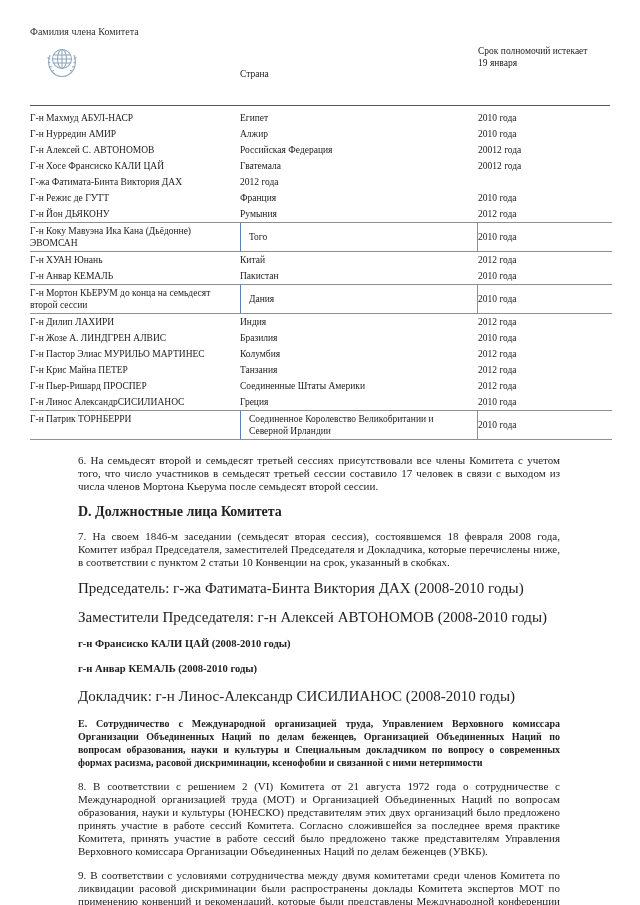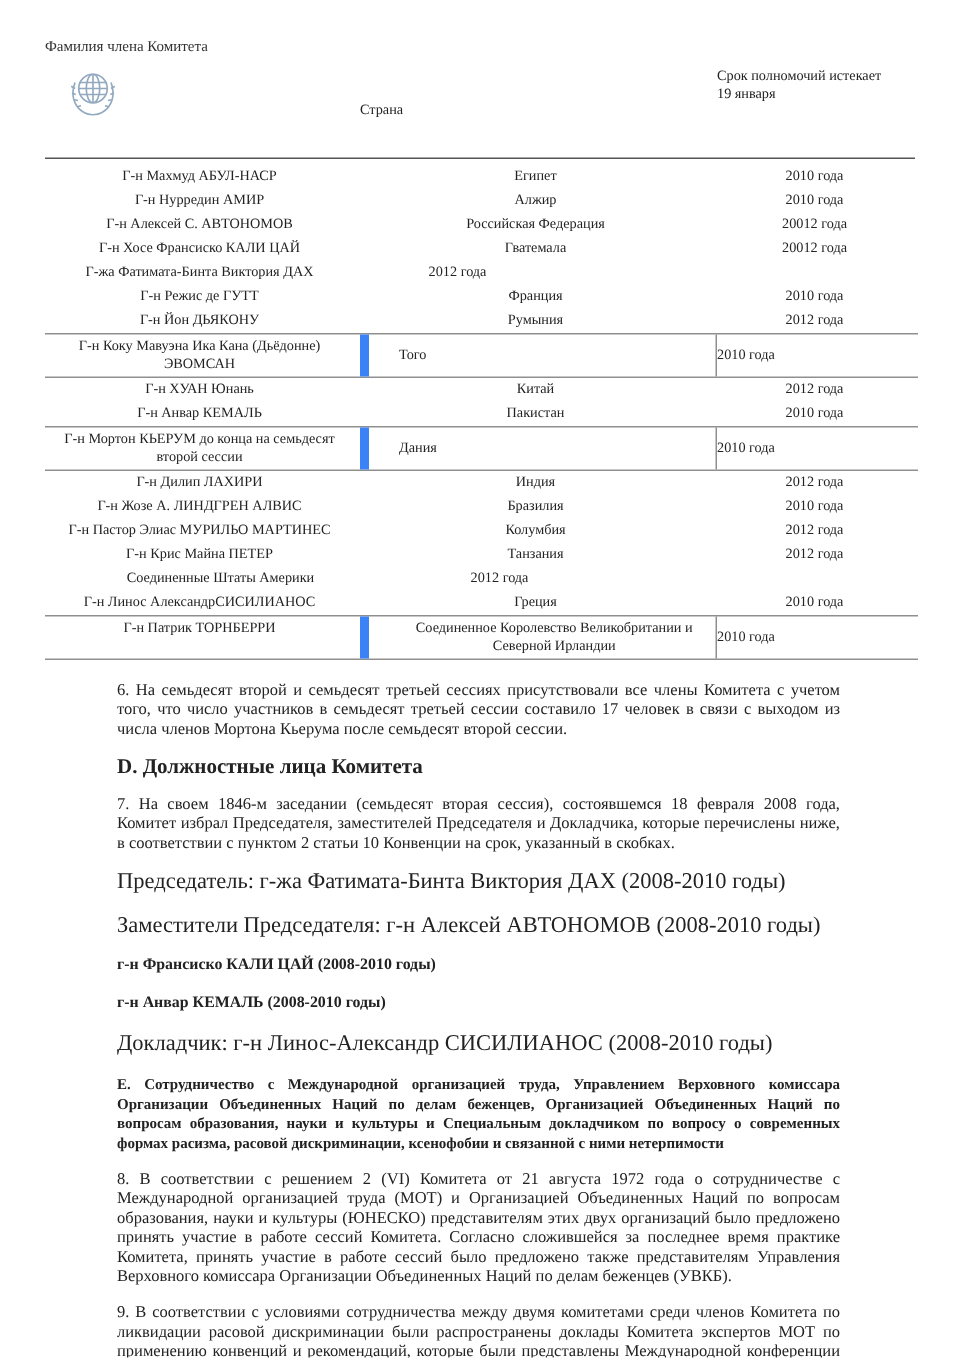--- a/index.html
+++ b/index.html
@@ -17,26 +17,26 @@
   
   .header-band { position:relative; height:64px; margin-top:4px; }
   .emblem { position:absolute; left:12px; top:2px; width:40px; height:42px; }
   .hdr-country { position:absolute; left:210px; top:28px; font-size:9.5px; }
   .hdr-term { position:absolute; left:448px; top:4px; width:118px; font-size:9.5px; line-height:12px; }
   .hdr-rule { border-bottom:1.4px solid #555; margin-top:0px; }
 
   
   .members { width:582px; margin-top:4px; }
   .trow { display:flex; width:100%; }
-  .tcell { font-size:9.5px; line-height:12px; padding:2px 4px 2px 0;text-align:center; }
+  .tcell { font-size:9.5px; line-height:12px; padding:2px 4px 2px 0; }
   .tcell.name   { width:210px; }
   .tcell.country{ width:238px; }
   .tcell.term   { width:134px; }
   .trow.boxed { border-top:1px solid #8f8f8f; border-bottom:1px solid #8f8f8f; }
-  .trow.boxed .tcell.country { border-left:6px solid #3b82f6; border-right:1px solid #8f8f8f; padding-left:20px; display:flex; align-items:center; }
+  .trow.boxed .tcell.country { border-left:1px solid #3b82f6; border-right:1px solid #8f8f8f; padding-left:8px; display:flex; align-items:center; }
   .trow.boxed .tcell.term { display:flex; align-items:center; }
 
   
   .content { margin-left:48px; width:482px; margin-top:14px; }
   .para { font-size:11px; line-height:13px; text-align:justify; margin-bottom:11px;font-family:Liberation Serif, serif; }
   .subhead { font-size:14px; font-weight:bold; margin-bottom:10px;font-family:Liberation Serif, serif; }
   .line { font-size:15px; margin-bottom:12px; }
   .bold-name { font-size:10.6px; font-weight:bold; margin-bottom:14px; }
   .bold-head { font-size:10px; font-weight:bold; text-align:justify; line-height:13px; margin-bottom:11px; }
 </style>
@@ -139,20 +139,21 @@
         <div class="tcell name">Г-н Пастор Элиас МУРИЛЬО МАРТИНЕС</div>
         <div class="tcell country">Колумбия</div>
         <div class="tcell term">2012 года</div>
       </div>
       <div class="trow">
         <div class="tcell name">Г-н Крис Майна ПЕТЕР</div>
         <div class="tcell country">Танзания</div>
         <div class="tcell term">2012 года</div>
       </div>
       <div class="trow">
+        <div class="tcell name">Г-н Пьер-Ришард ПРОСПЕР</div>
         <div class="tcell country">Соединенные Штаты Америки</div>
         <div class="tcell term">2012 года</div>
       </div>
       <div class="trow">
         <div class="tcell name">Г-н Линос АлександрСИСИЛИАНОС</div>
         <div class="tcell country">Греция</div>
         <div class="tcell term">2010 года</div>
       </div>
       <div class="trow boxed">
         <div class="tcell name">Г-н Патрик ТОРНБЕРРИ</div>

